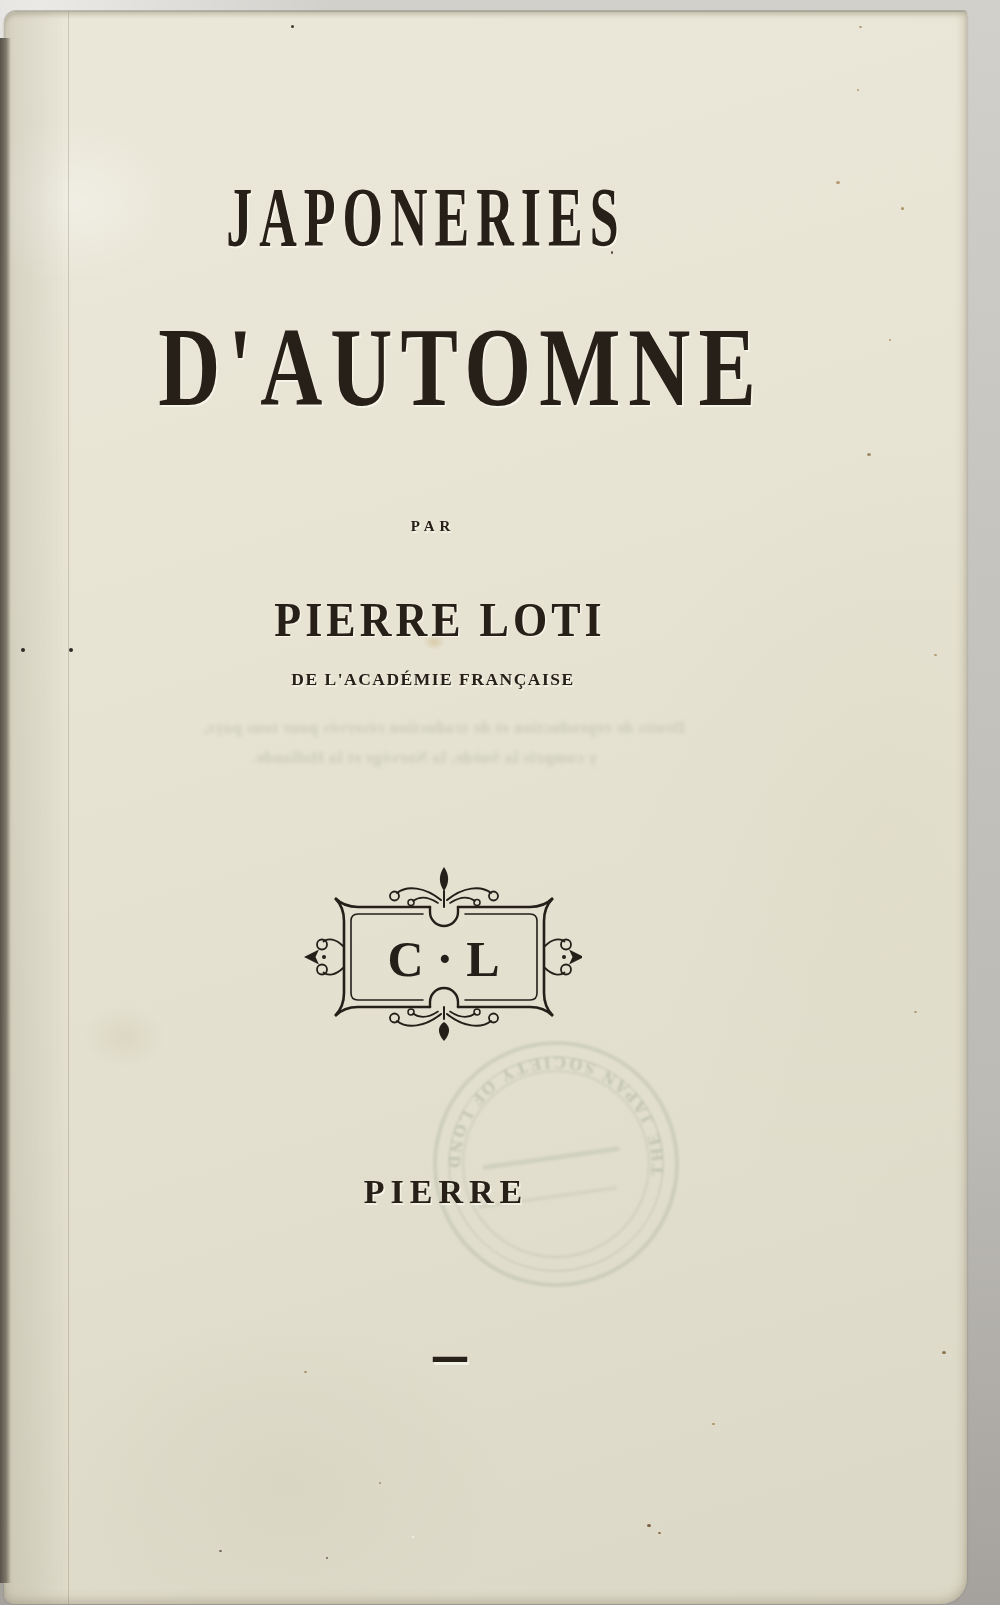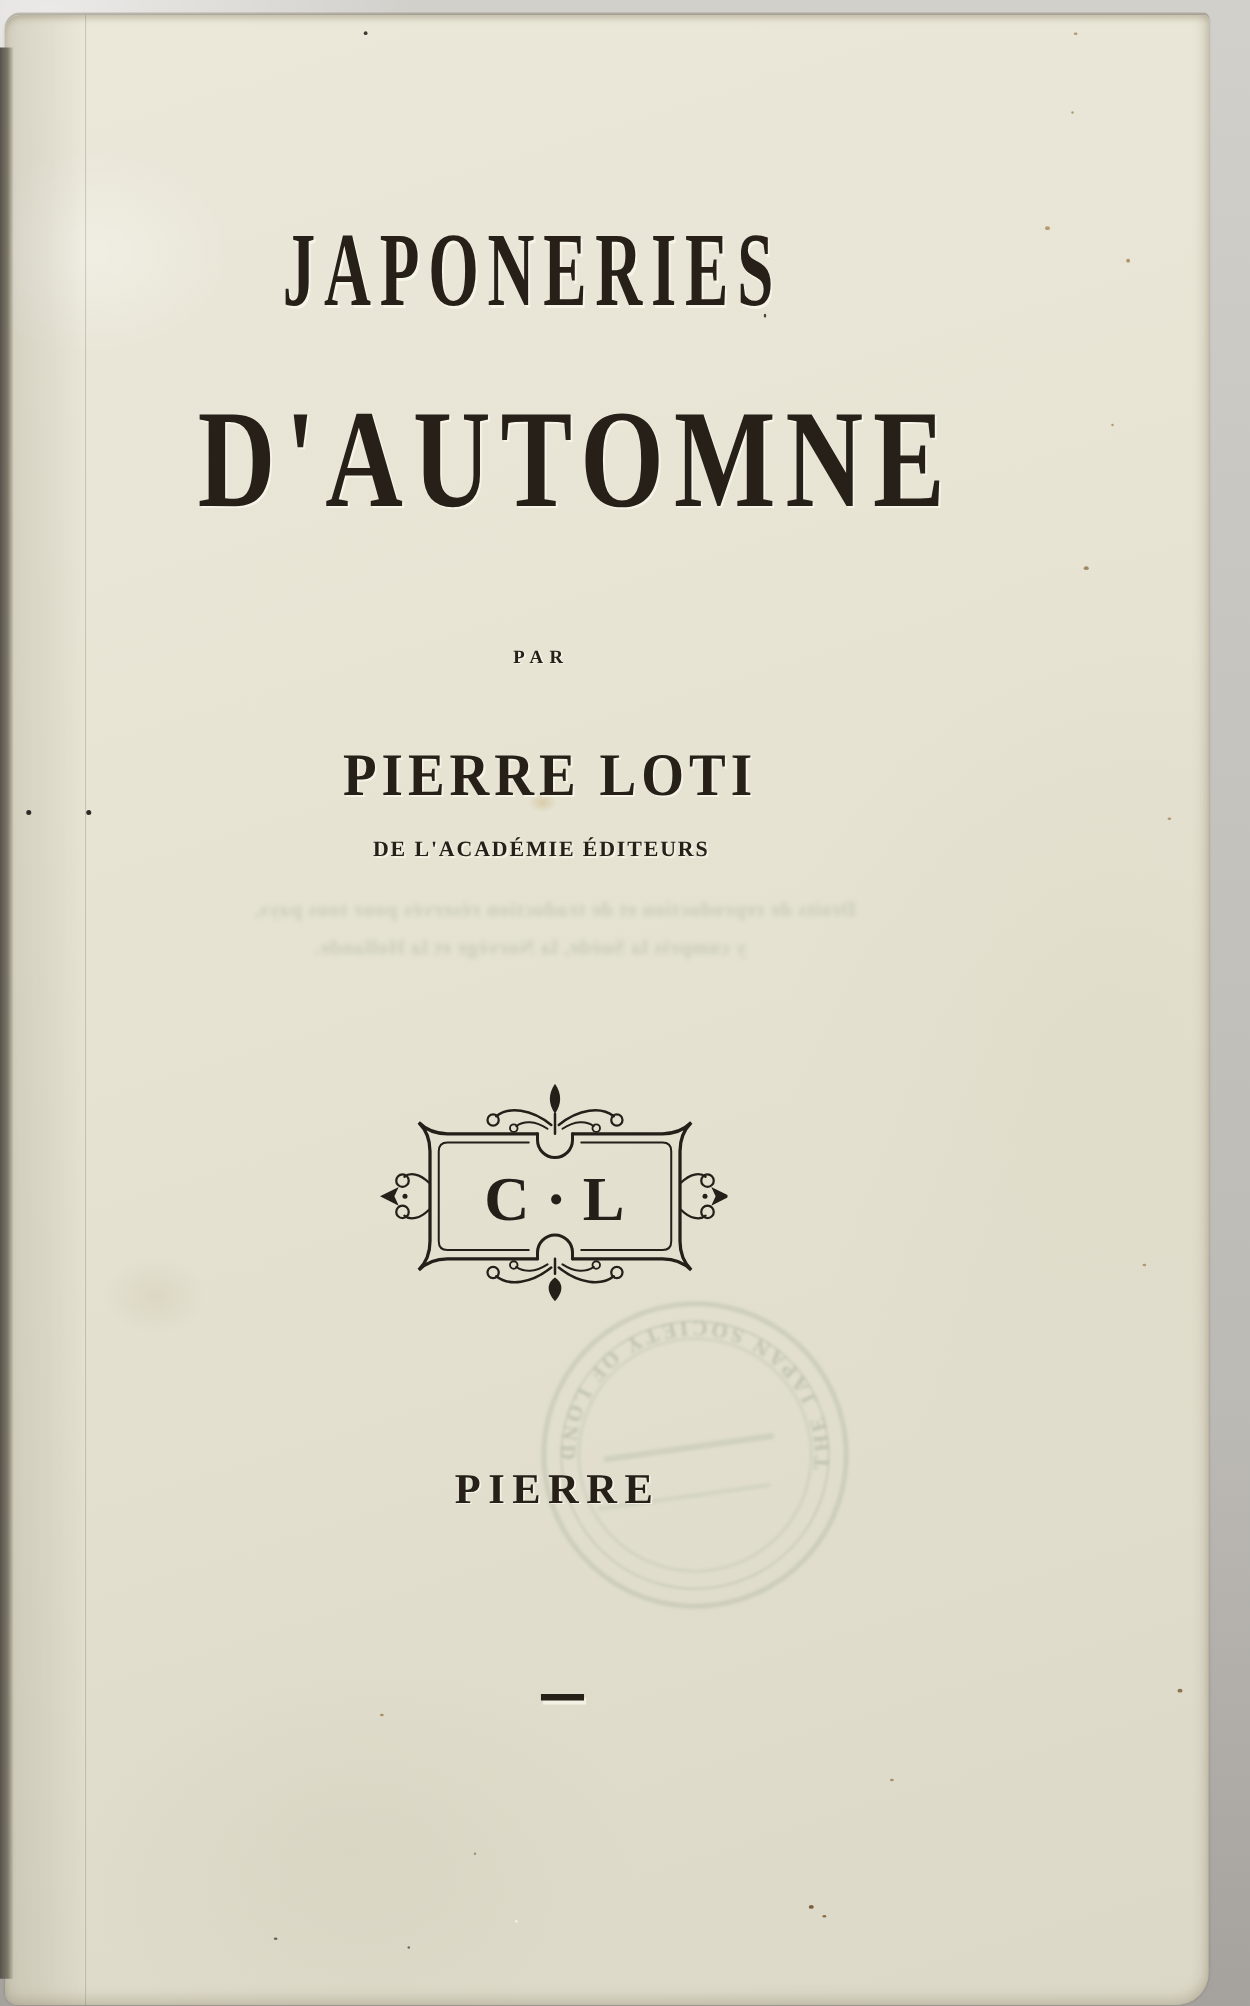--- a/index.html
+++ b/index.html
@@ -82,21 +82,21 @@
 </head>
 <body>
 
 <div class="page">
   <div class="gutter"></div>
 
   <div id="title1" class="cline">JAPONERIES</div>
   <div id="title2" class="cline">D'AUTOMNE</div>
   <div id="byline" class="cline">PAR</div>
   <div id="author" class="cline">PIERRE LOTI</div>
-  <div id="affil" class="cline">DE L'ACADÉMIE ÉDITEURS</div>
+  <div id="affil" class="cline">DE L'ACADÉMIE FRANÇAISE</div>
 
   <div id="ghost1" class="ghost">Droits de reproduction et de traduction réservés pour tous pays,</div>
   <div id="ghost2" class="ghost">y compris la Suède, la Norvège et la Hollande.</div>
 
   <svg class="abs" style="left:298px;top:854px;" width="280" height="176" viewBox="0 0 280 176" fill="none" stroke="#241f19" stroke-linecap="round">
 
     <path fill="#241f19" stroke="none" d="M142 1 C 136.5 9 136.5 17 142 25 C 147.5 17 147.5 9 142 1 Z"></path>
     <path stroke-width="2" d="M142 25 V 41"></path>
     <path stroke-width="2" d="M139 34 C 123 21 105 19 95 27"></path>
     <circle cx="92.5" cy="30" r="4.5" stroke-width="1.8"></circle>

